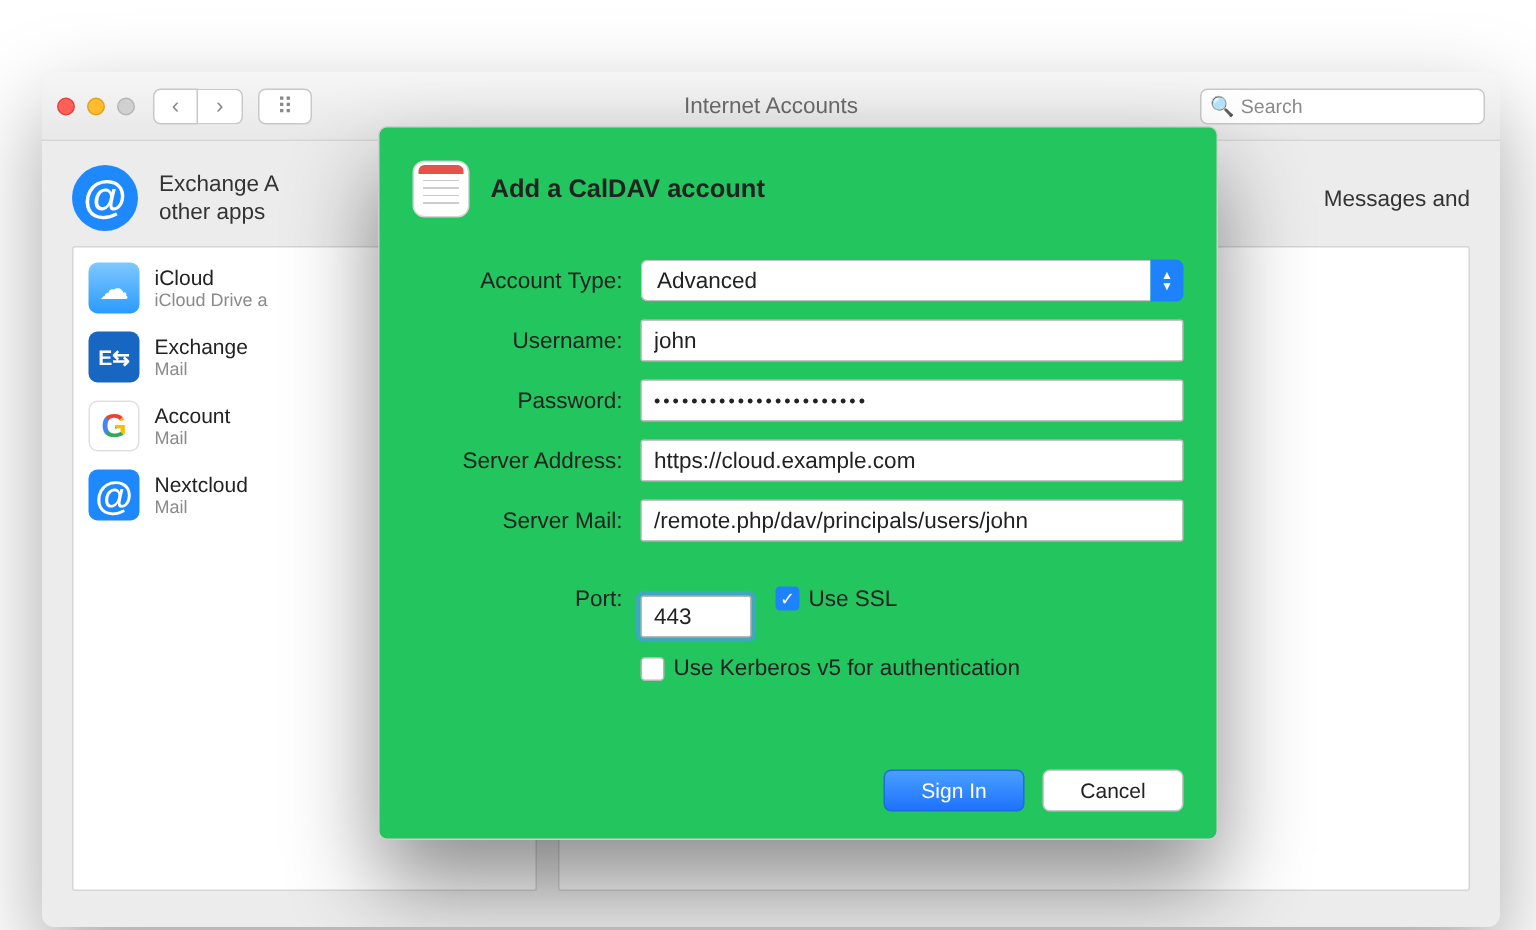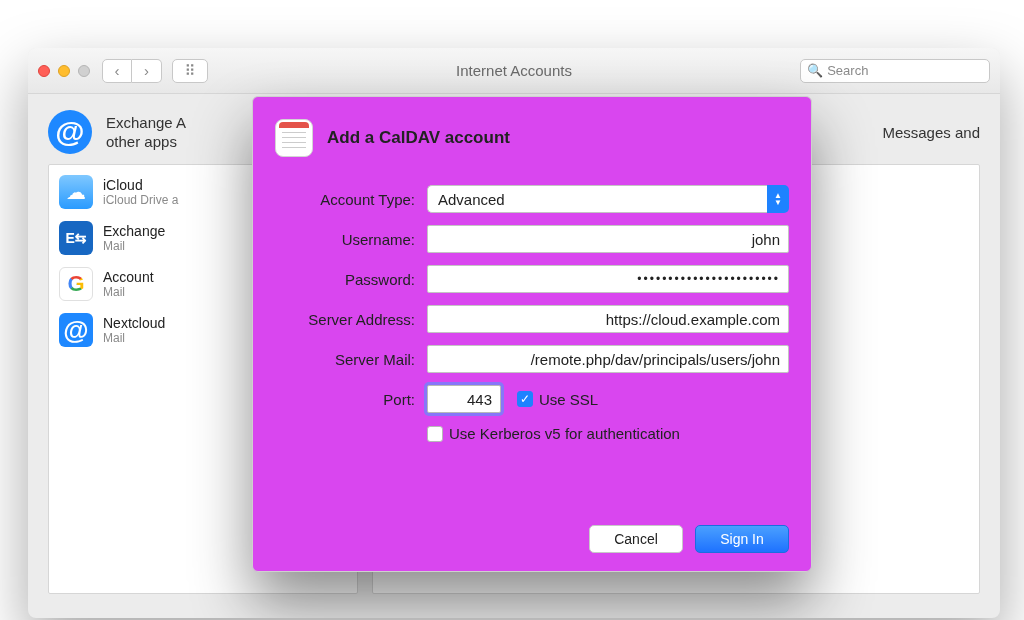--- a/index.html
+++ b/index.html
@@ -32,35 +32,35 @@
   .acct { display: flex; align-items: center; padding: 6px 10px; gap: 10px; }
   .acct-icon { width: 34px; height: 34px; border-radius: 6px; display: flex; align-items: center; justify-content: center; font-size: 20px; color: #fff; }
   .ic-icloud { background: linear-gradient(#7fc8ff,#2a9bff); }
   .ic-exchange { background: #1767c2; font-size: 14px; font-weight: 600; }
   .ic-google { background: #fff; border: 1px solid #e0e0e0; }
   .ic-nextcloud { background: #1e88ff; font-size: 26px; font-weight: 700; }
   .acct-txt .name { font-size: 14px; color: #222; }
   .acct-txt .sub { font-size: 12px; color: #8a8a8a; }
   .right-panel { flex: 1; background: #fff; border: 1px solid #d6d6d6; border-radius: 2px; }
   
-  .sheet { position: absolute; left: 224px; top: 48px; width: 560px; height: 476px; background: #d946ef; border: 1px solid #cfcfcf; border-radius: 6px; box-shadow: 0 30px 60px rgba(0,0,0,0.45); padding: 22px 22px 18px 22px; }
+  .sheet { position: absolute; left: 224px; top: 36px; width: 560px; height: 476px; background: #22c55e; border: 1px solid #cfcfcf; border-radius: 6px; box-shadow: 0 30px 60px rgba(0,0,0,0.45); padding: 22px 22px 18px 22px; }
   .sheet-hdr { display: flex; align-items: center; gap: 14px; margin-bottom: 28px; }
   .cal-icon { width: 38px; height: 38px; background: #fff; border: 1px solid #d4d4d4; border-radius: 8px; position: relative; }
   .cal-icon::before { content: ""; position: absolute; top: 2px; left: 3px; right: 3px; height: 6px; background: #e4534a; border-radius: 4px 4px 0 0; }
   .cal-icon::after { content: ""; position: absolute; top: 12px; left: 6px; right: 6px; bottom: 6px; background: repeating-linear-gradient(#ccc 0 1px, transparent 1px 5px); }
   .sheet-title { font-size: 17px; font-weight: 700; color: #222; }
   .form { display: grid; grid-template-columns: 140px 1fr; column-gap: 10px; row-gap: 14px; align-items: center; gap: 12px; }
   .flabel { text-align: right; font-size: 15px; color: #222; }
   .sel { display: flex; }
   .sel-body { flex: 1; height: 28px; background: #fff; border: 1px solid #c4c4c4; border-right: none; border-radius: 5px 0 0 5px; padding: 0 10px; font-size: 15px; display: flex; align-items: center; color: #222; }
   .sel-arrow { width: 22px; height: 28px; background: #1e82ff; border-radius: 0 5px 5px 0; display: flex; flex-direction: column; align-items: center; justify-content: center; color: #fff; font-size: 8px; line-height: 7px; }
-  .tf { height: 28px; background: #fff; border: 1px solid #c4c4c4; border-radius: 2px; padding: 0 8px; font-size: 15px; color: #222; width: 100%; text-align: right; }
+  .tf { height: 28px; background: #fff; border: 1px solid #c4c4c4; border-radius: 2px; padding: 0 8px; font-size: 15px; color: #222; width: 100%; }
   .tf.pw { letter-spacing: 2px; font-size: 12px; }
   .port-row { display: flex; align-items: center; gap: 16px; }
-  .tf.port { width: 74px; border: 1px solid #b8b8b8; box-shadow: 0 0 0 3px rgba(80,150,255,0.6); outline: none; }
+  .tf.port { width: 74px; border: 1px solid #b8b8b8; box-shadow: 0 0 0 3px rgba(80,150,255,0.6); outline: none; margin-top: 24px; }
   .chk { display: flex; align-items: center; gap: 6px; font-size: 15px; color: #222; }
   .chk-box { width: 16px; height: 16px; border: 1px solid #b8b8b8; border-radius: 3px; background: #fff; display: flex; align-items: center; justify-content: center; font-size: 12px; color: #fff; }
   .chk-box.on { background: #1e82ff; border-color: #1e82ff; }
   .kerberos-row { grid-column: 2; }
   .btn-row { position: absolute; right: 22px; bottom: 18px; display: flex; gap: 12px; }
   .btn { height: 28px; min-width: 94px; border-radius: 5px; font-size: 14px; display: flex; align-items: center; justify-content: center; padding: 0 14px; }
   .btn.cancel { background: #fff; border: 1px solid #c8c8c8; color: #222; }
   .btn.primary { background: linear-gradient(#4aa0ff,#1e72ff); color: #fff; border: 1px solid #1b6de0; }
   
   .g-g { font-family: Arial; font-weight: 700; font-size: 22px; background: conic-gradient(from -45deg,#ea4335 0 90deg,#fbbc05 90deg 180deg,#34a853 180deg 270deg,#4285f4 270deg 360deg); -webkit-background-clip: text; background-clip: text; color: transparent; }
@@ -179,19 +179,19 @@
 
         <div class="kerberos-row">
           <label class="chk">
             <span class="chk-box"></span>
             <span>Use Kerberos v5 for authentication</span>
           </label>
         </div>
       </div>
 
       <div class="btn-row">
+        <div class="btn primary">Sign In</div>
         <div class="btn cancel">Cancel</div>
-        <div class="btn primary">Sign In</div>
       </div>
     </div>
 
   </div>
 </div>
 
 </body></html>

